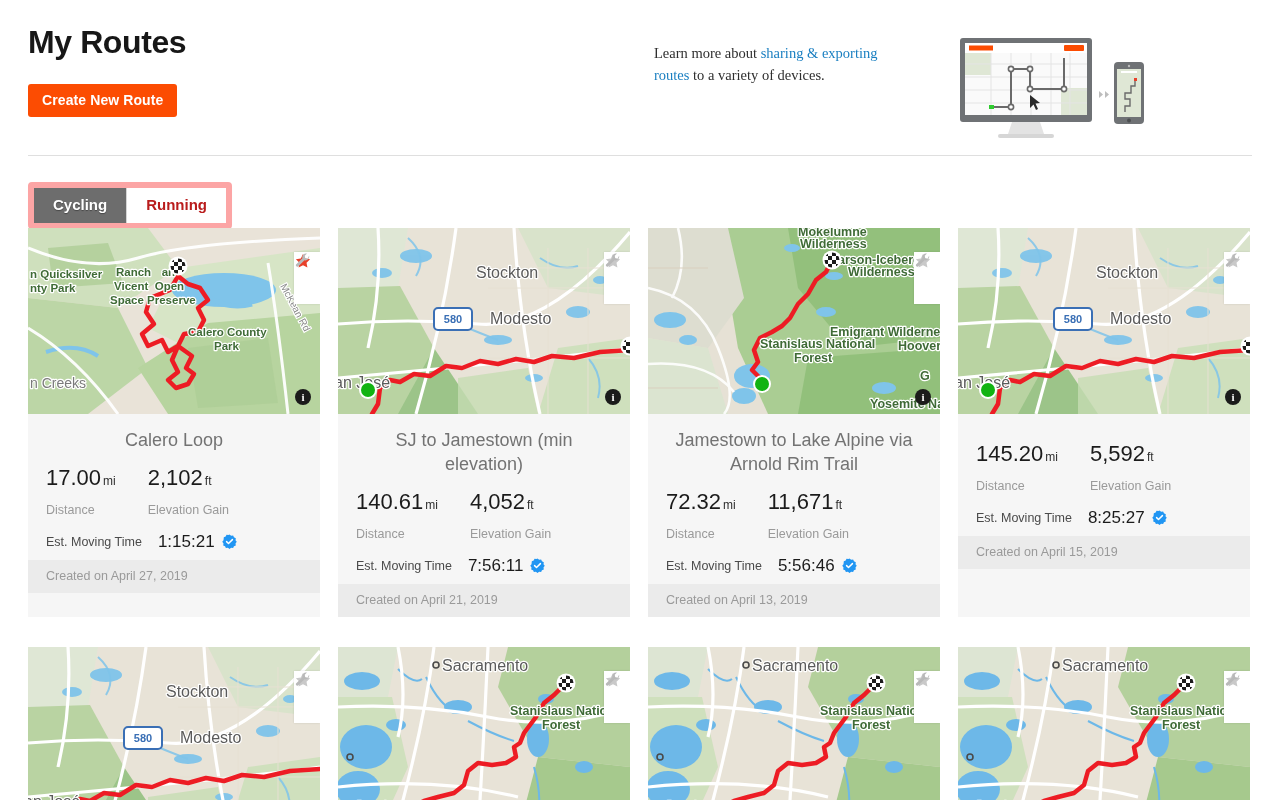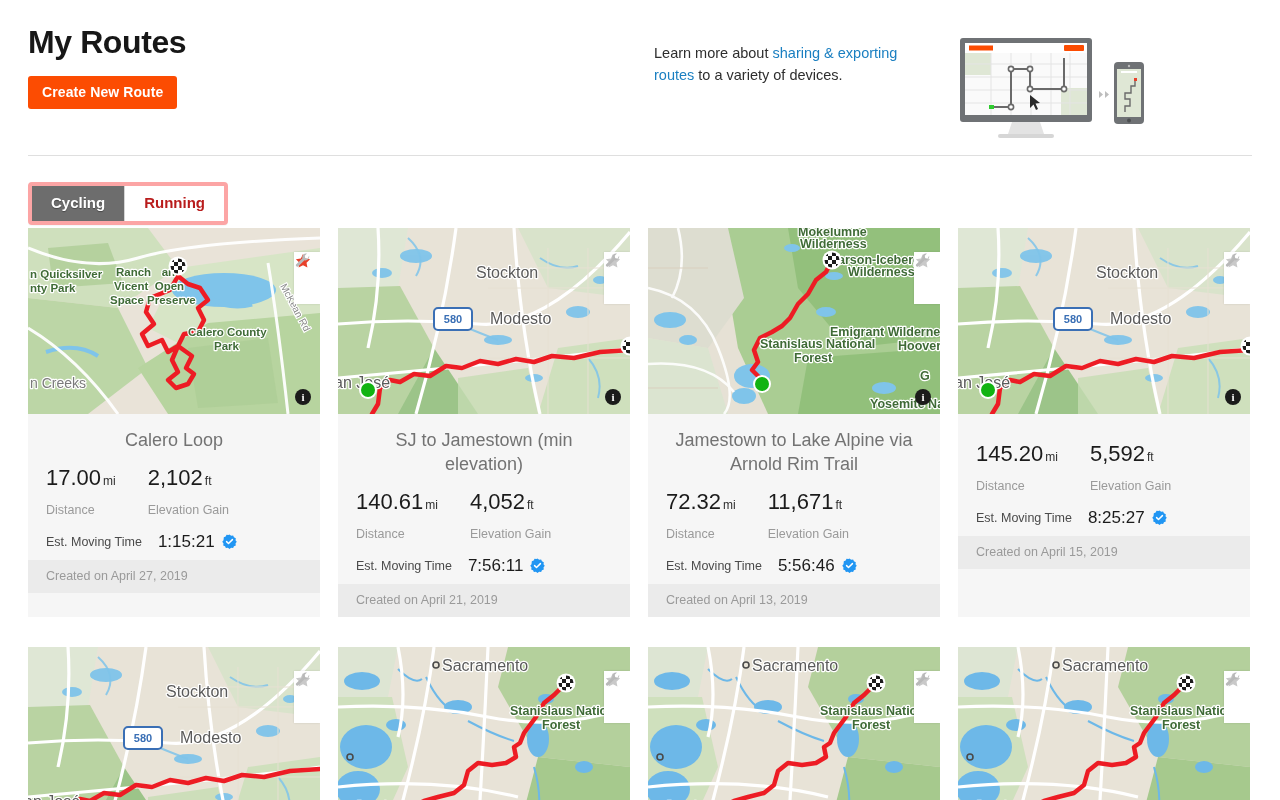--- a/index.html
+++ b/index.html
@@ -15,46 +15,46 @@
   .page { position: relative; width: 1280px; height: 680px; }
 
   
   .header { position: relative; height: 156px; }
   .page-title {
     position: absolute; left: 28px; top: 24px;
     font-size: 32px; font-weight: bold; letter-spacing: -0.4px;
     color: #171717; margin: 0;
   }
   .create-btn {
-    position: absolute; left: 28px; top: 76px;
+    position: absolute; left: 28px; top: 84px;
     background: #fc4c02; color: #fff;
     border: none; border-radius: 3px;
     font-family: "Liberation Sans", sans-serif;
     font-size: 14px; font-weight: bold;
     padding: 9px 14px 10px 14px; cursor: pointer;
     letter-spacing: 0.1px; line-height: 1;
   }
   .learn {
     position: absolute; left: 654px; top: 42px;
-    width: 250px; font-size: 14.5px; line-height: 22px; color: #2e2e2e;
+    width: 250px; font-size: 14.5px; line-height: 22px; color: #2e2e2e; font-family: Liberation Serif, serif;
   }
   .learn a { color: #1a7fc1; text-decoration: none; }
 
   
   .devices { position: absolute; left: 958px; top: 36px; width: 200px; height: 106px; }
 
   .divider {
     position: absolute; left: 28px; top: 155px;
     width: 1224px; height: 1px; background: #dfdfdf;
   }
 
   
   .tabs {
     position: absolute; left: 28px; top: 182px;
-    display: flex; border: 4px solid #fca5a5; border-radius: 4px;
+    display: flex; border: 6px solid #fca5a5; border-radius: 4px;
     overflow: hidden; background: #fff;
     box-shadow: 0 1px 1px rgba(0,0,0,0.04);
   }
   .tab {
     font-size: 15px; font-weight: bold; padding: 8px 19px 9px 19px;
     cursor: pointer; background: #fff; color: #b91c1c; line-height: 18px;
   }
   .tab + .tab { border-left: 1px solid #d5d5d5; }
   .tab.active { background: #6d6d6d; color: #fff; text-shadow: 0 1px 1px rgba(0,0,0,0.35); }
 

